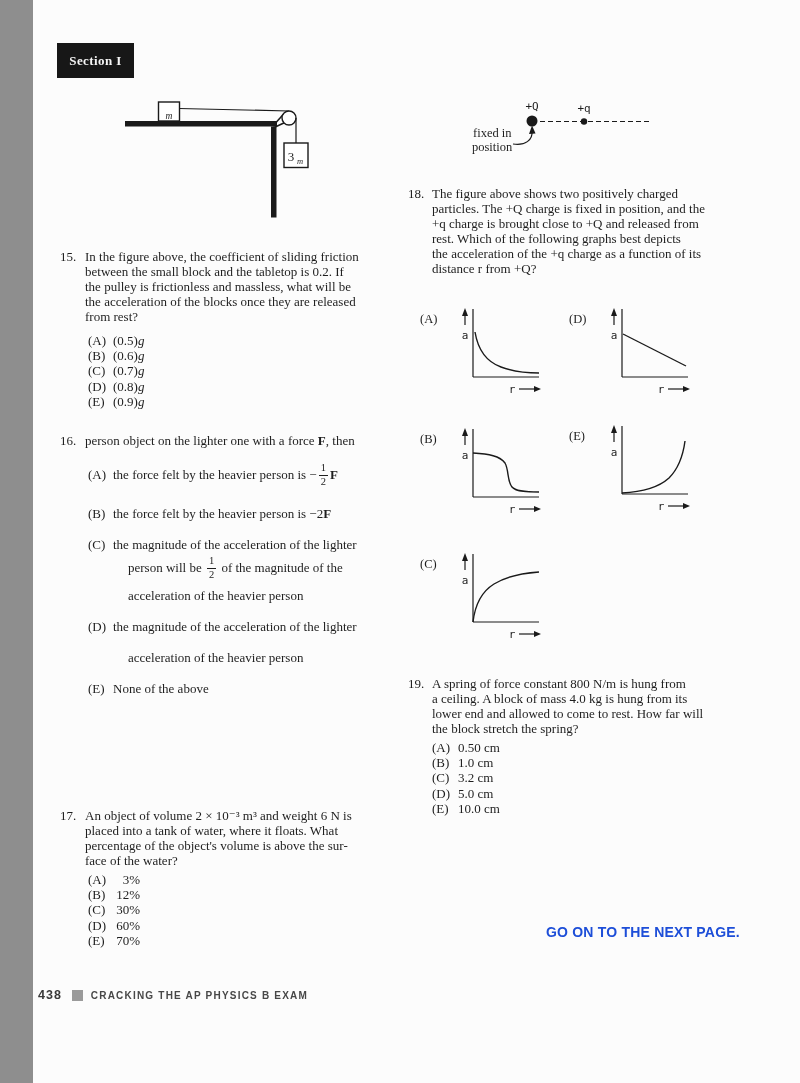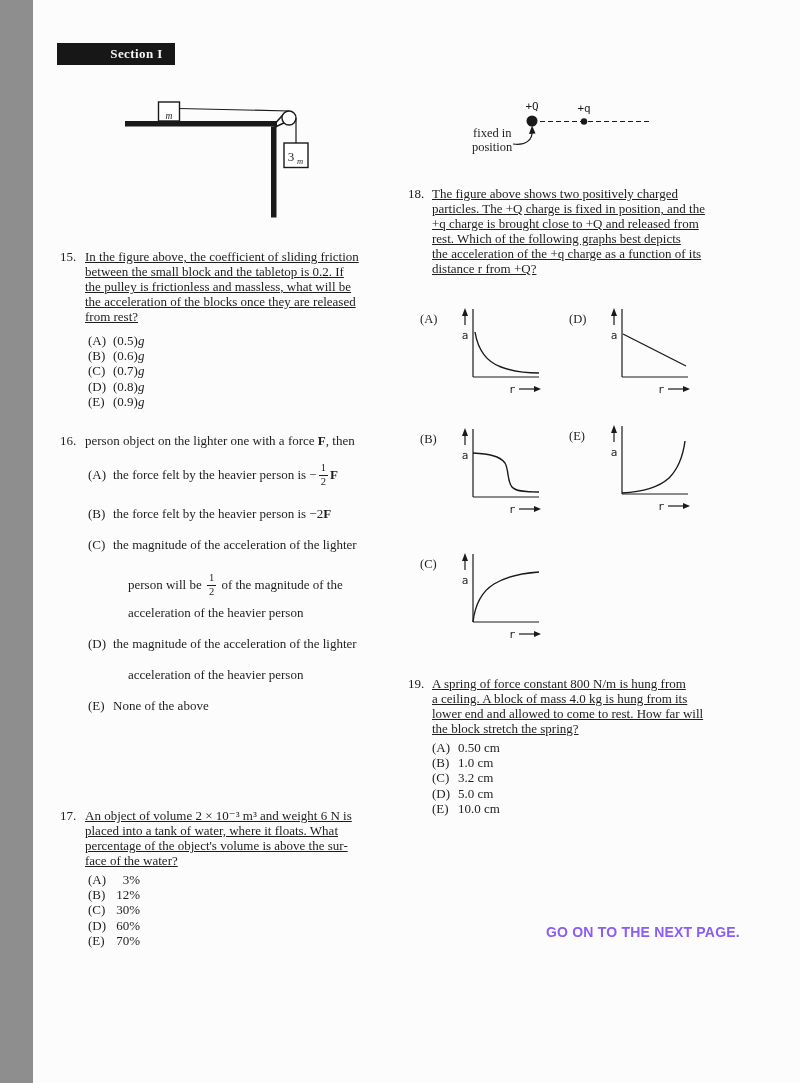--- a/index.html
+++ b/index.html
@@ -1,30 +1,30 @@
 <!DOCTYPE html>
 <html><head>
 <meta charset="utf-8">
 <style>
   html,body{margin:0;padding:0;background:#e8e8e8;}
   .page{position:relative;width:800px;height:1083px;background:#fcfcfc;overflow:hidden;
         font-family:"Liberation Serif","DejaVu Serif",serif;color:#1e1e1e;}
   .side-strip{position:absolute;left:0;top:0;width:33px;height:1083px;background:#8e8e8e;}
   .crop-mark{position:absolute;left:2px;top:0;width:2px;height:12px;background:#444;}
 
-  .section-box{position:absolute;left:57px;top:43px;width:77px;height:22px;background:#171717;
+  .section-box{position:absolute;left:57px;top:43px;width:77px;height:35px;background:#171717;
         color:#f5f5f5;display:flex;align-items:center;justify-content:center;
-        font-weight:bold;font-size:13px;letter-spacing:.4px;padding-left:41px;}
+        font-weight:bold;font-size:13px;letter-spacing:.4px;}
 
   .question{position:absolute;font-size:13px;line-height:15px;}
   .qrow{display:flex;}
   .qnum{flex:0 0 25px;font-size:13px;}
   .qrow.r .qnum{flex:0 0 24px;}
   .qstem{width:320px;}
-  .lines{white-space:pre-line;text-decoration:underline;}
+  .lines{white-space:pre-line;}
 
   .choices{margin-top:9px;}
   .choice{display:flex;line-height:15.2px;align-items:center;}
   .cletter{flex:0 0 25px;}
   .choices.l{padding-left:28px;}
   .choices.r{padding-left:24px;}
   .choices.r .cletter{flex:0 0 26px;}
   .cval i{font-style:italic;}
   .num-col{display:inline-block;width:27px;text-align:right;}
 
@@ -42,21 +42,21 @@
   .fig-mono{font-family:"DejaVu Sans Mono","Liberation Mono",monospace;fill:#1e1e1e;}
 
   .graph{position:absolute;width:150px;height:100px;}
   .glabel{position:absolute;left:5px;top:9px;font-size:12.5px;}
   .graph svg{position:absolute;left:34px;top:0;}
   .ax{stroke:#1a1a1a;stroke-width:1.2;fill:none;}
   .curve{stroke:#1a1a1a;stroke-width:1.4;fill:none;}
   .gt{font-family:"DejaVu Sans Mono","Liberation Mono",monospace;font-size:11px;fill:#1e1e1e;}
 
   .go-on{position:absolute;left:546px;top:924px;font-family:"Liberation Sans","DejaVu Sans",sans-serif;
-        font-weight:bold;font-size:14px;letter-spacing:.2px;color:#8b5cf6;}
+        font-weight:bold;font-size:14px;letter-spacing:.2px;color:#1d4ed8;}
 
   .footer{position:absolute;left:38px;top:988px;display:flex;align-items:center;
         font-family:"Liberation Sans","DejaVu Sans",sans-serif;}
   .footer .pno{font-weight:bold;font-size:12.5px;color:#3a3a3a;letter-spacing:1px;}
   .footer .sq{width:11px;height:11px;background:#9a9a9a;margin:0 8px 0 10px;}
   .footer .btitle{font-weight:bold;font-size:10px;letter-spacing:1.2px;color:#474747;}
 </style>
 </head>
 <body>
 
@@ -142,21 +142,21 @@
       </div>
       <div class="choice" style="margin-top:17px">
         <span class="cletter">(B)</span>
         <span class="cval"><span>the force felt by the heavier person is −2</span><b>F</b></span>
       </div>
       <div>
         <div class="choice" style="margin-top:16px">
           <span class="cletter">(C)</span>
           <span class="cval">the magnitude of the acceleration of the lighter</span>
         </div>
-        <div class="choice cont" style="margin-top:19px;height:28px;padding-left:25px">
+        <div class="choice cont" style="margin-top:2px;height:28px;padding-left:25px">
           <span class="cval"><span>person will be </span><span class="frac"><span class="fr-num">1</span><span class="fr-den">2</span></span><span> of the magnitude of the</span></span>
         </div>
         <div class="choice cont" style="margin-top:6px;padding-left:25px">
           <span class="cval">acceleration of the heavier person</span>
         </div>
       </div>
       <div>
         <div class="choice" style="margin-top:15px">
           <span class="cletter">(D)</span>
           <span class="cval">the magnitude of the acceleration of the lighter</span>
@@ -314,13 +314,18 @@
         </div>
       <div class="choice">
           <span class="cletter">(E)</span>
           <span class="cval">10.0 cm</span>
         </div>
     </div>
   </div>
 
   <div class="go-on">GO ON TO THE NEXT PAGE.</div>
 
+  <div class="footer">
+    <span class="pno">438</span>
+    <span class="sq"></span>
+    <span class="btitle">CRACKING THE AP PHYSICS B EXAM</span>
+  </div>
 </div>
 
 </body></html>

